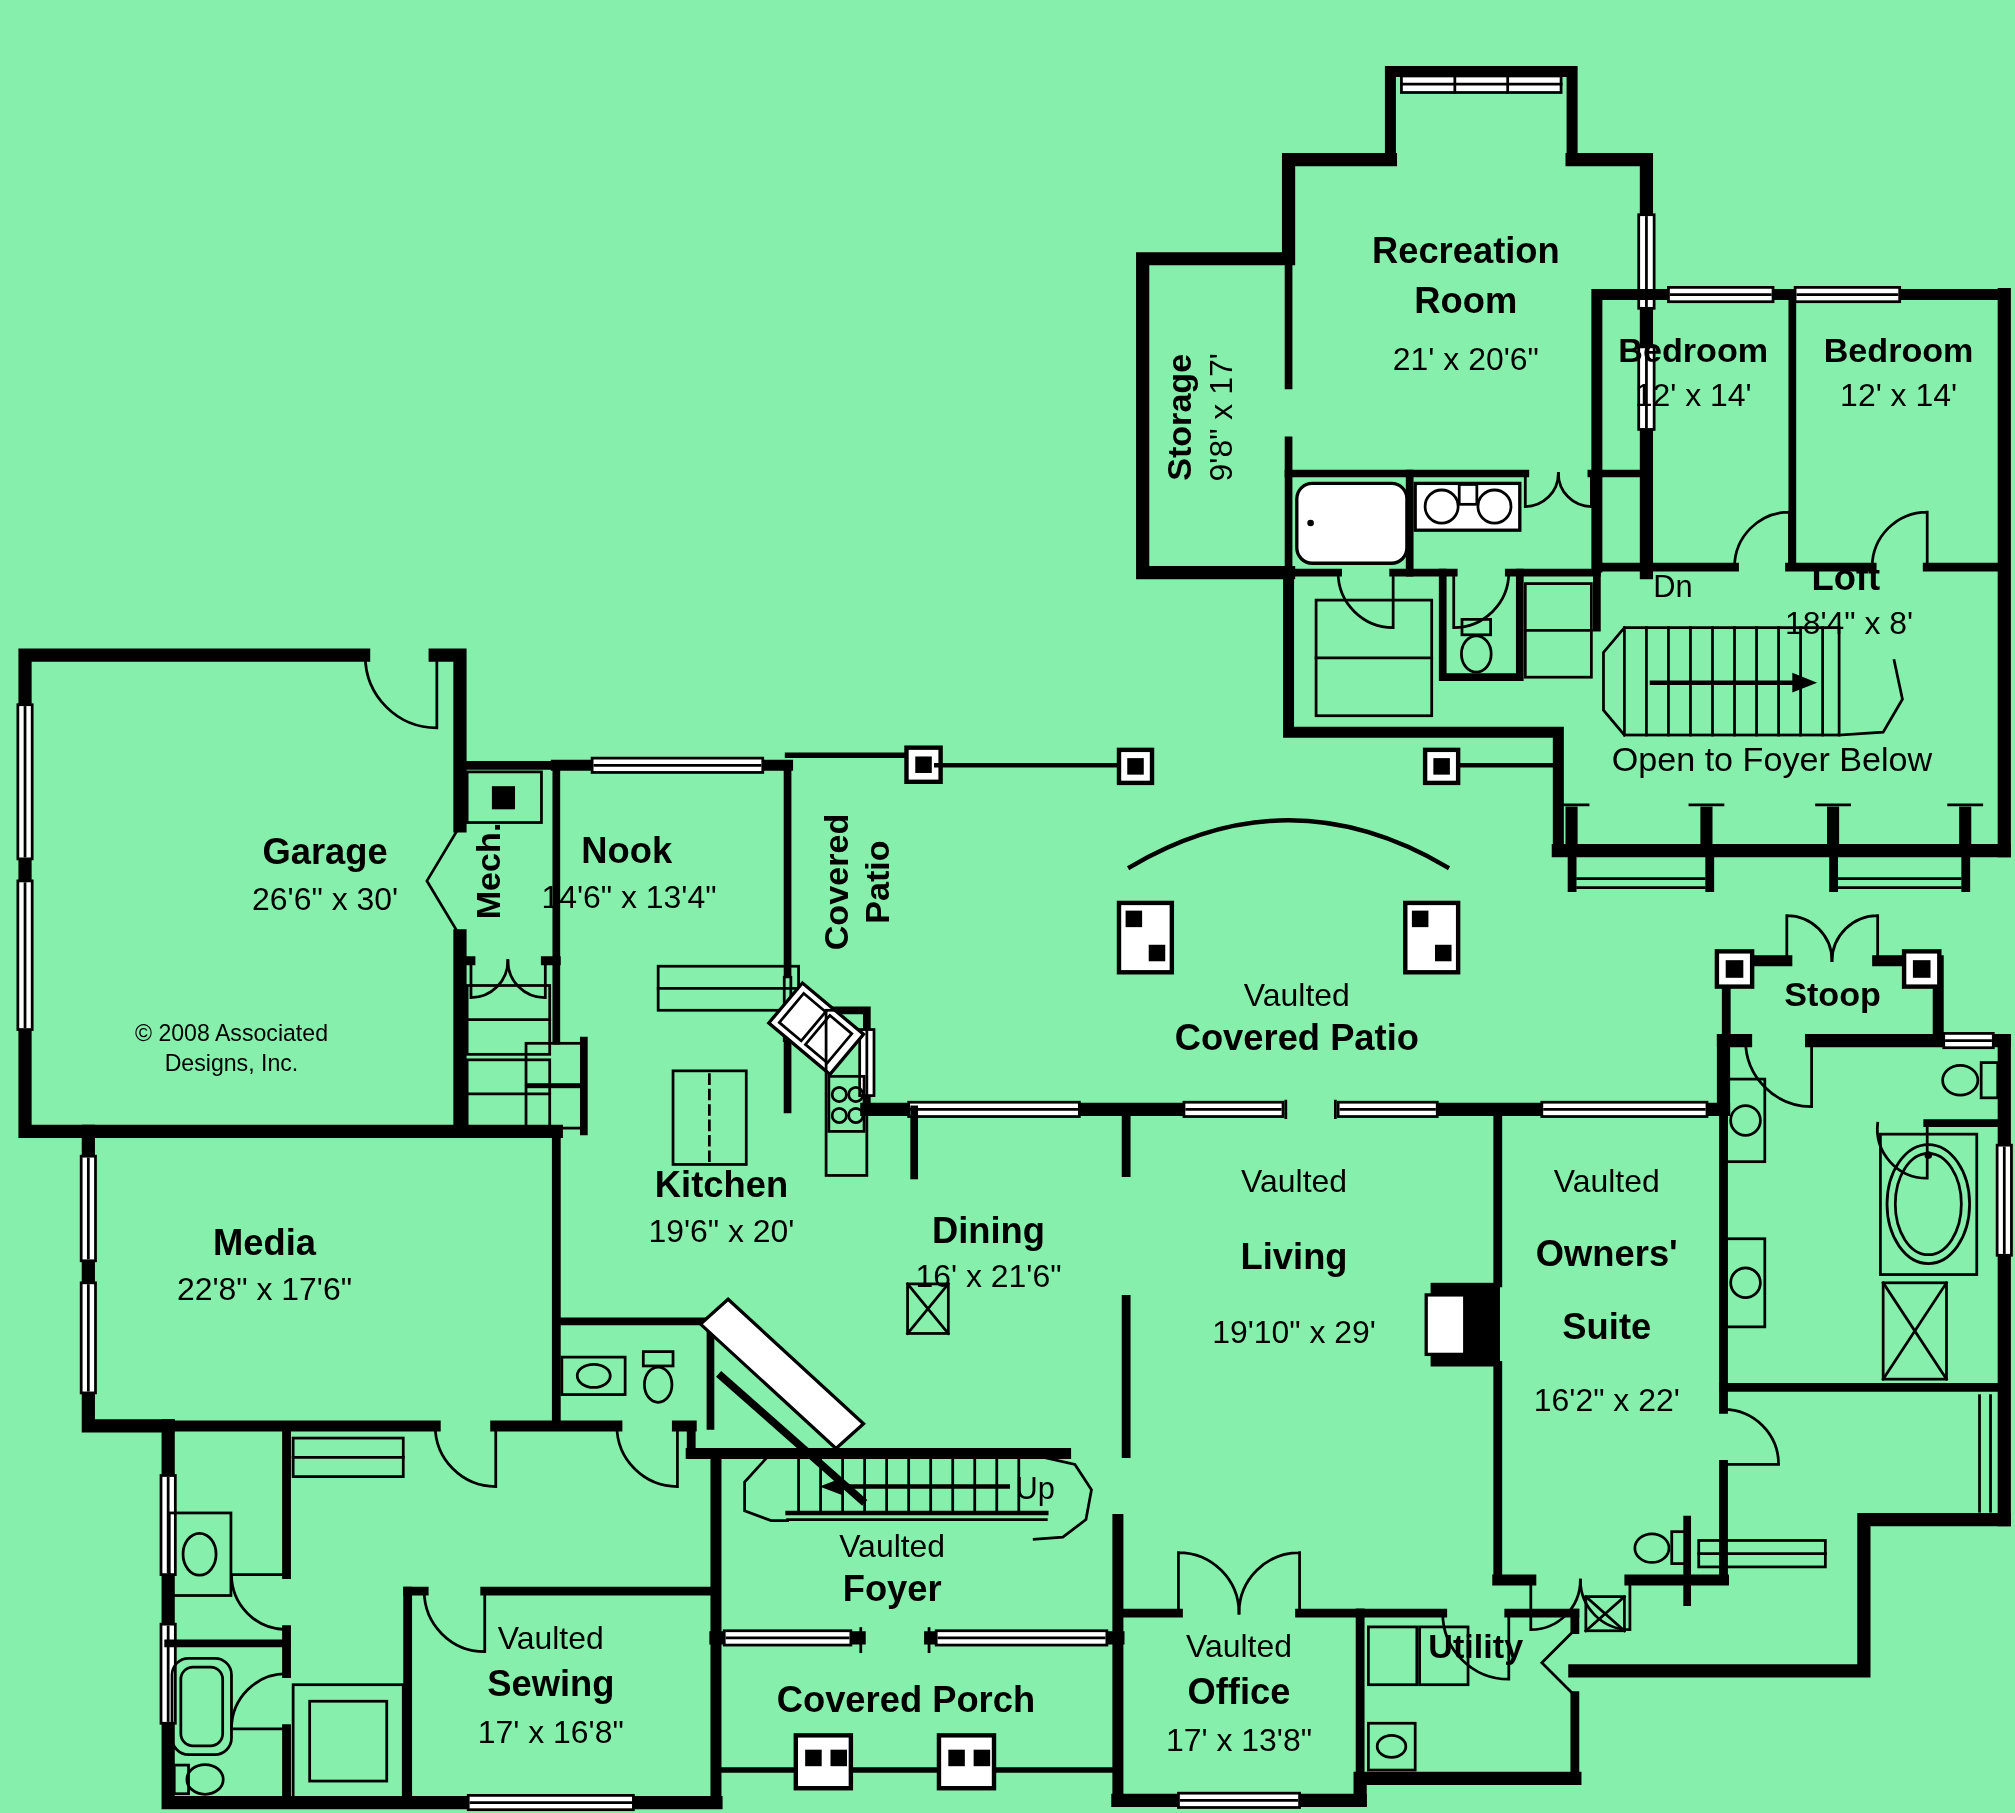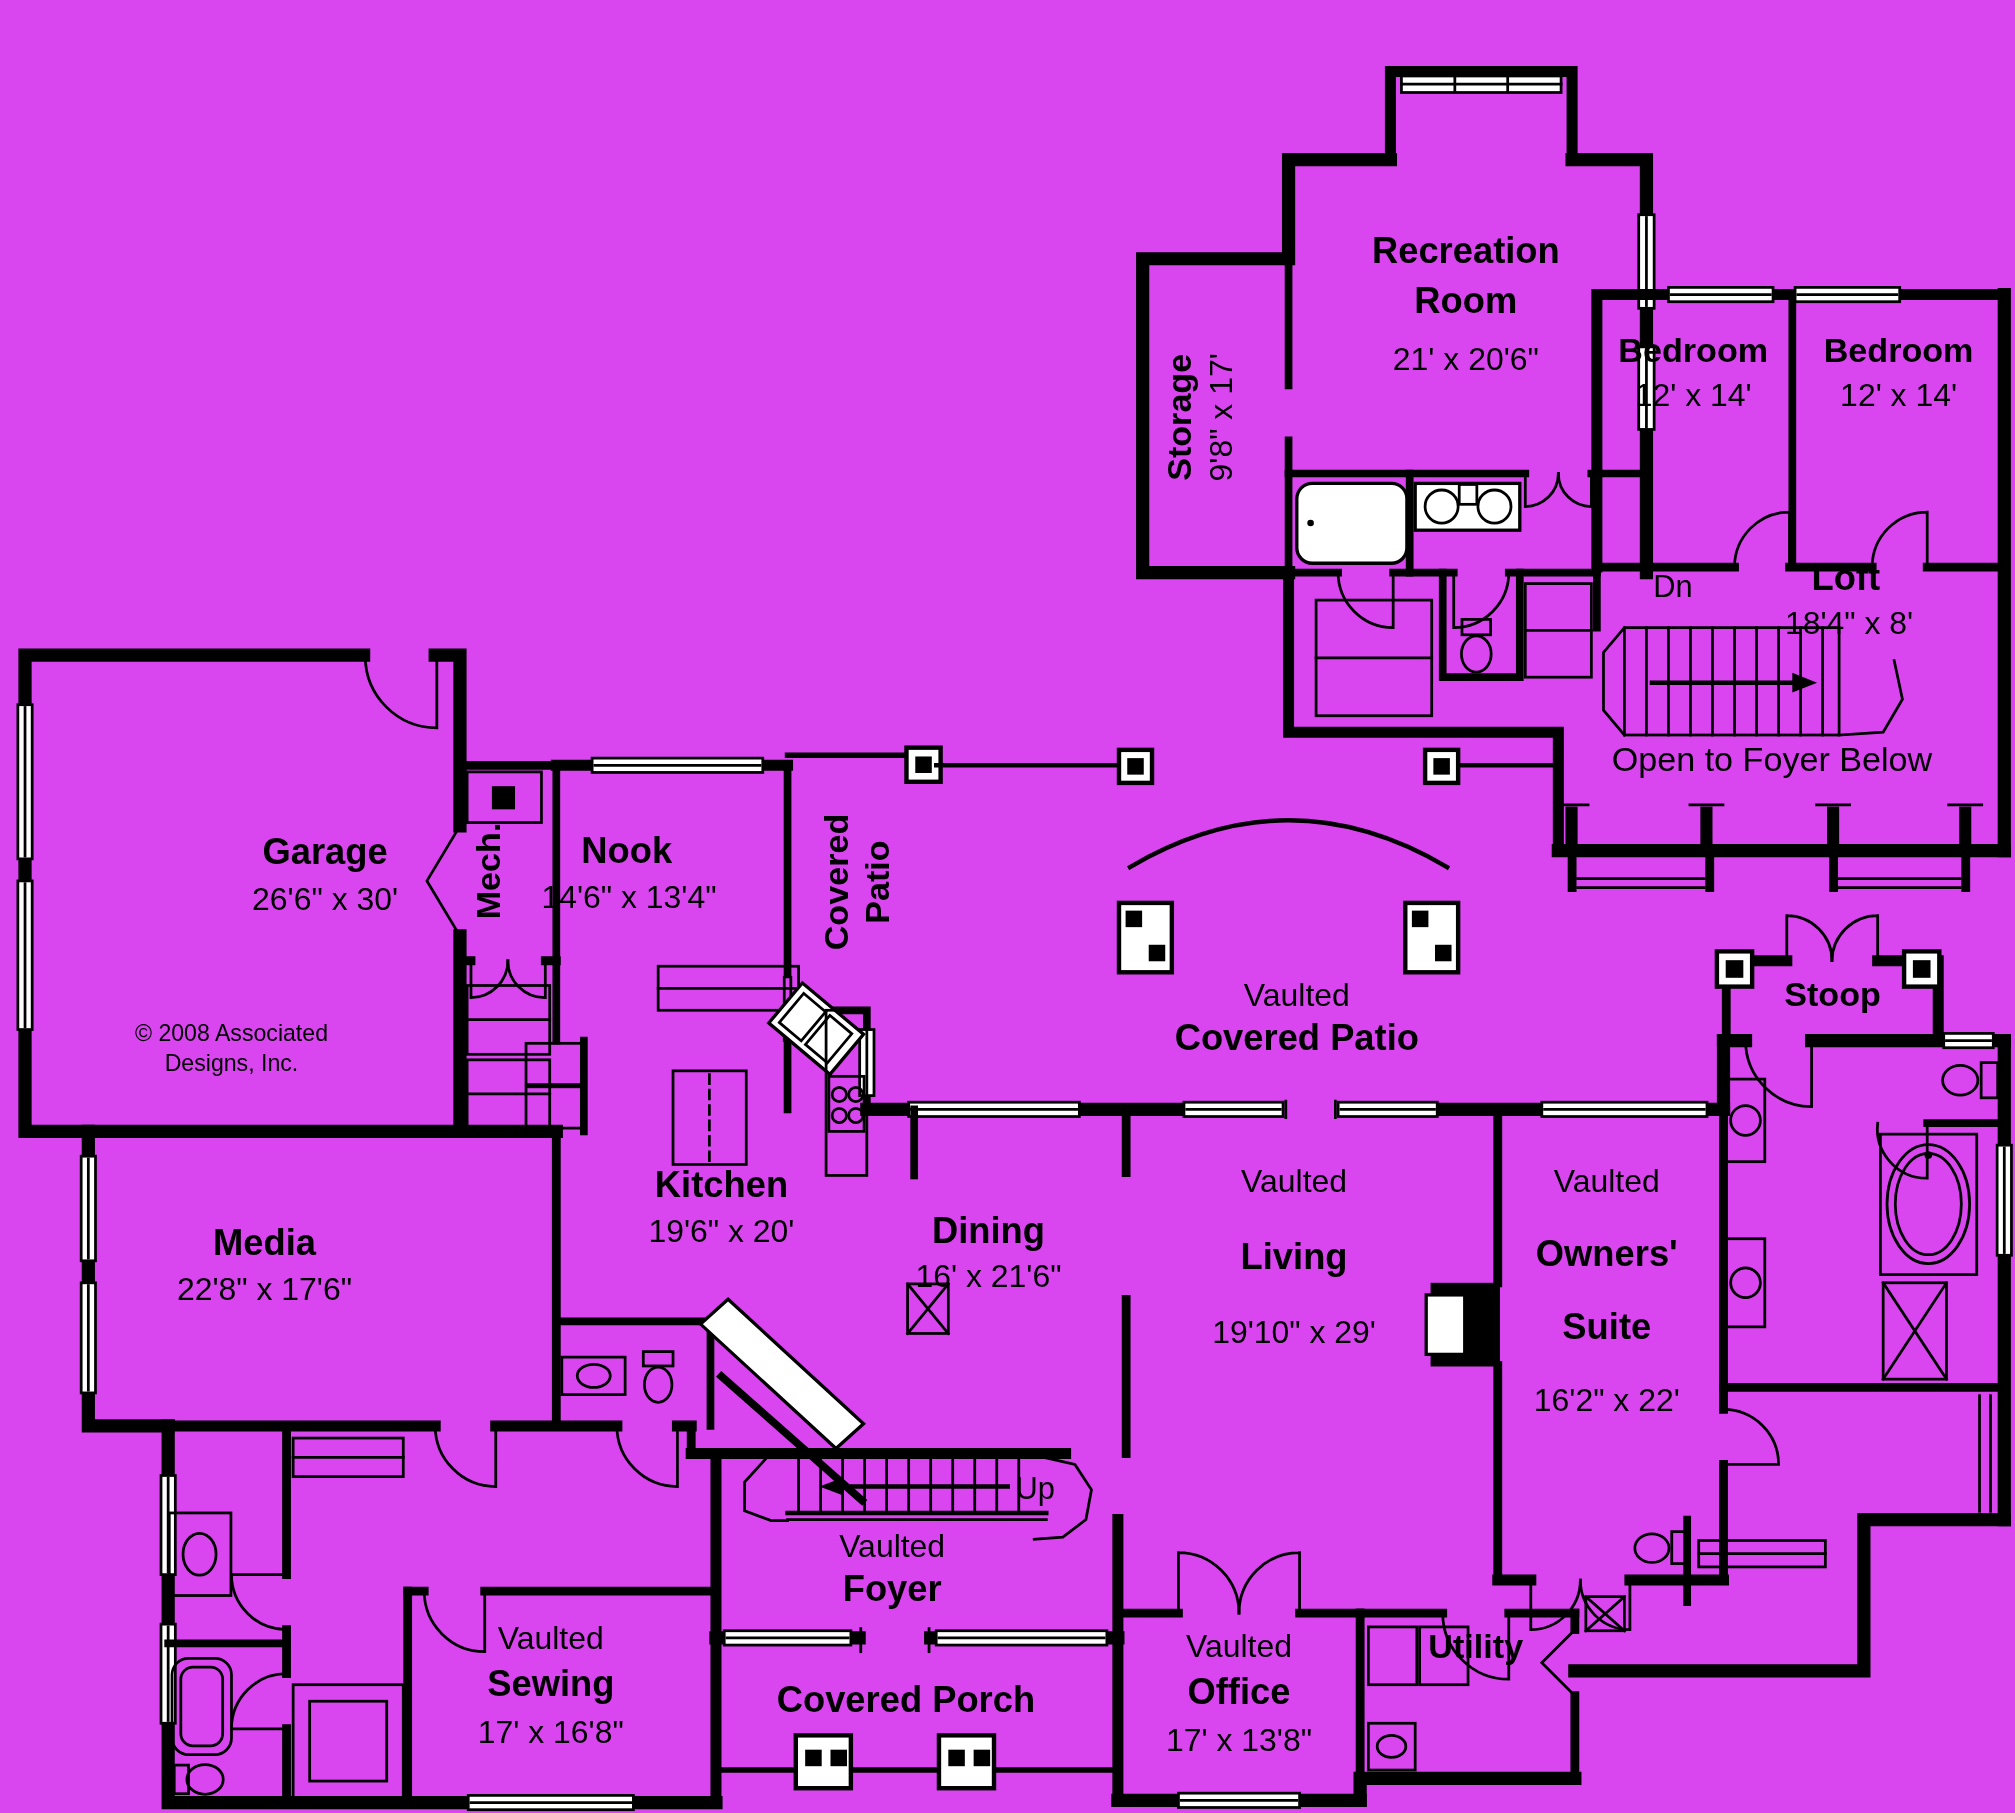--- a/index.html
+++ b/index.html
@@ -1,16 +1,16 @@
 <!DOCTYPE html>
 <html style="font-size:8.8px"><head>
 <meta charset="utf-8">
 <style>
   html,body{margin:0;padding:0;background:#ffffff;}
-  .plan-wrap{width:2015px;height:1813px;background:#d946ef;}
+  .plan-wrap{width:2015px;height:1813px;background:#86efac;}
   svg{display:block;}
   path,line,polyline{stroke-linecap:square;}
   .w24{stroke:#000;stroke-width:24;fill:none;}
   .w20{stroke:#000;stroke-width:20;fill:none;}
   .w16{stroke:#000;stroke-width:16;fill:none;}
   .w14{stroke:#000;stroke-width:14;fill:none;}
   .t10{stroke:#000;stroke-width:10;fill:none;}
   .t8{stroke:#000;stroke-width:8;fill:none;}
   .thin{stroke:#000;stroke-width:5;fill:none;}
   .fixt{stroke:#000;stroke-width:6;fill:#fff;}

